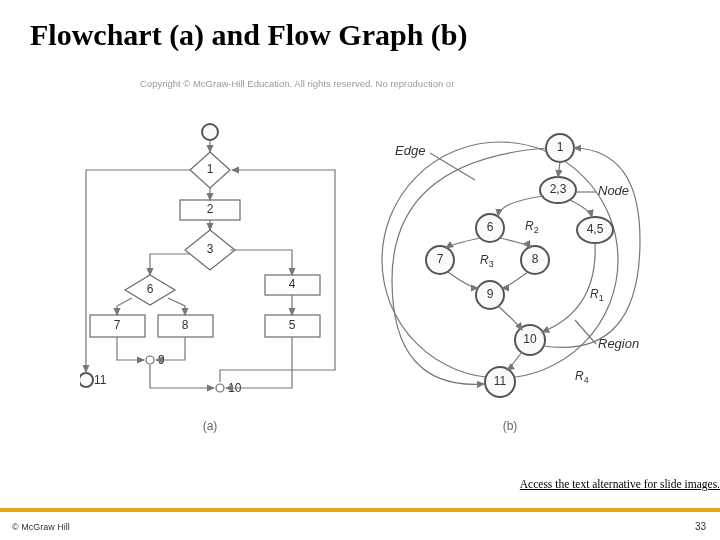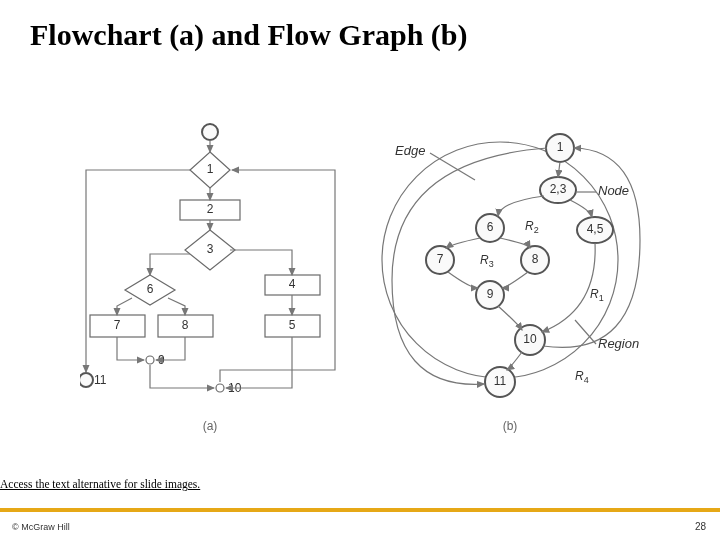--- a/index.html
+++ b/index.html
@@ -8,34 +8,34 @@
   .copyright-img{position:absolute;left:140px;top:78px;font-family:Arial,sans-serif;font-size:9.5px;color:#9a9a9a;line-height:1.35;text-align:left;}
   .diagram{position:absolute;left:80px;top:120px;width:570px;height:330px;}
   .diagram text{font-family:Arial,sans-serif;}
   .shape{fill:#fff;stroke:#6a6a6a;stroke-width:1.2;}
   .shape-bold{fill:#fafafa;stroke:#555;stroke-width:2;}
   .edge{fill:none;stroke:#777;stroke-width:1.2;}
   .num{font-size:12px;fill:#333;text-anchor:middle;dominant-baseline:middle;}
   .lbl{font-size:12px;fill:#333;}
   .ann{font-style:italic;font-size:13px;fill:#333;}
   .sub{font-size:12px;fill:#666;text-anchor:middle;}
-  .alt-link{position:absolute;left:0;right:0;top:478px;text-align:left;font-size:11.5px;text-decoration:underline;color:#000;}
+  .alt-link{position:absolute;left:0;right:0;top:478px;text-align:right;font-size:11.5px;text-decoration:underline;color:#000;}
   .footer{position:absolute;left:0;bottom:0;width:720px;height:28px;text-align:center;}
   .gold-bar{position:absolute;left:0;bottom:28px;width:720px;height:4px;background:#e6a817;}
   .footer-left{position:absolute;left:12px;bottom:8px;font-size:9px;color:#333;font-family:Arial,sans-serif;}
   .footer-right{position:absolute;right:14px;bottom:8px;font-size:10px;color:#333;font-family:Arial,sans-serif;}
 </style>
 </head>
 <body>
 
 <div class="slide">
   <div class="title">Flowchart (a) and Flow Graph (b)</div>
 
   <div class="copyright-img">
-    <br>
+    <span>Copyright © McGraw-Hill Education. All rights reserved. No reproduction or</span><br>
   </div>
 
   <svg class="diagram" viewBox="0 0 570 330">
     <defs>
       <marker id="ah" markerWidth="7" markerHeight="7" refX="6" refY="3" orient="auto">
         <path d="M0,0 L7,3 L0,6 Z" fill="#777"></path>
       </marker>
     </defs>
 
     <g>
@@ -148,15 +148,15 @@
 
       <text class="sub" x="130" y="310">(b)</text>
     </g>
   </svg>
 
   <a class="alt-link" href="#">Access the text alternative for slide images.</a>
 
   <div class="gold-bar"></div>
   <div class="footer">
     <span class="footer-left">© McGraw Hill</span>
-    <span class="footer-right">28</span>
+    <span class="footer-right">33</span>
   </div>
 </div>
 
 </body></html>

